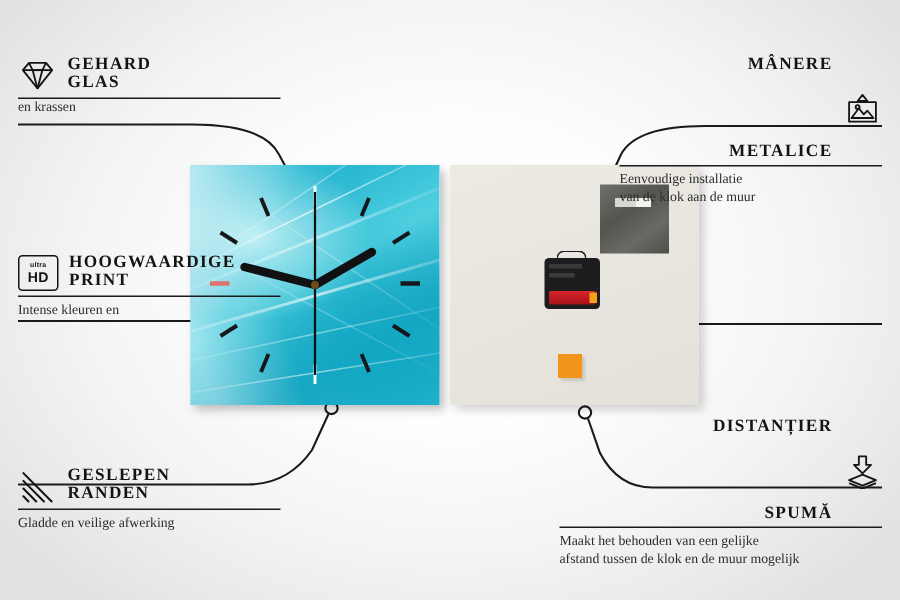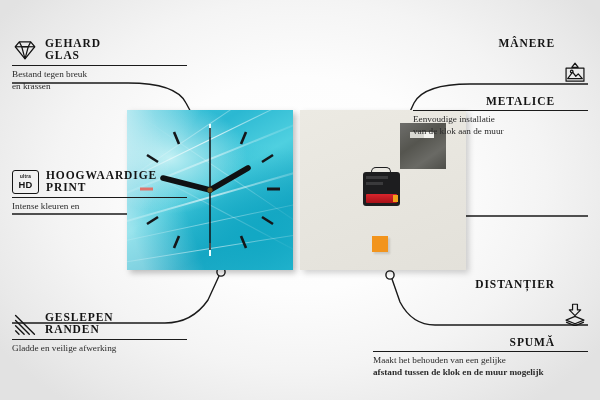--- a/index.html
+++ b/index.html
@@ -170,21 +170,20 @@
               <path d="M12 10 H20"></path>
         </g>
           </svg>
       </span>
       <span class="titles">
         <span class="t-line">GEHARD</span>
         <span class="t-line">GLAS</span>
       </span>
     </div>
     <div class="rule"></div>
-    <div class="sub">Bestand tegen breuk</div>
     <div class="sub" style="margin-top:0;">en krassen</div>
   </div>
 
   <div class="feature" style="left:12px;top:170px;width:175px;">
     <div class="feat-head">
       <span class="hd-badge">
         <span class="u">ultra</span>
         <span class="h">HD</span>
       </span>
       <span class="titles">
@@ -251,16 +250,16 @@
             <g fill="none" stroke="#141414" stroke-width="1.5" stroke-linejoin="round">
           <path d="M13 2 h6 v7 h4 l-7 7 -7-7 h4 z"></path>
           <path d="M16 17 L27 21.5 L16 26 L5 21.5 Z"></path>
           <path d="M5 24 L16 28.5 L27 24"></path>
         </g>
           </svg>
       </span>
     </div>
     <div class="rule"></div>
     <div class="sub">Maakt het behouden van een gelijke</div>
-    <div class="sub" style="margin-top:0;font-weight:bold;">afstand tussen de klok en de muur mogelijk</div>
+    <div class="sub" style="margin-top:0;">afstand tussen de klok en de muur mogelijk</div>
   </div>
 
 </div>
 
 </body></html>

